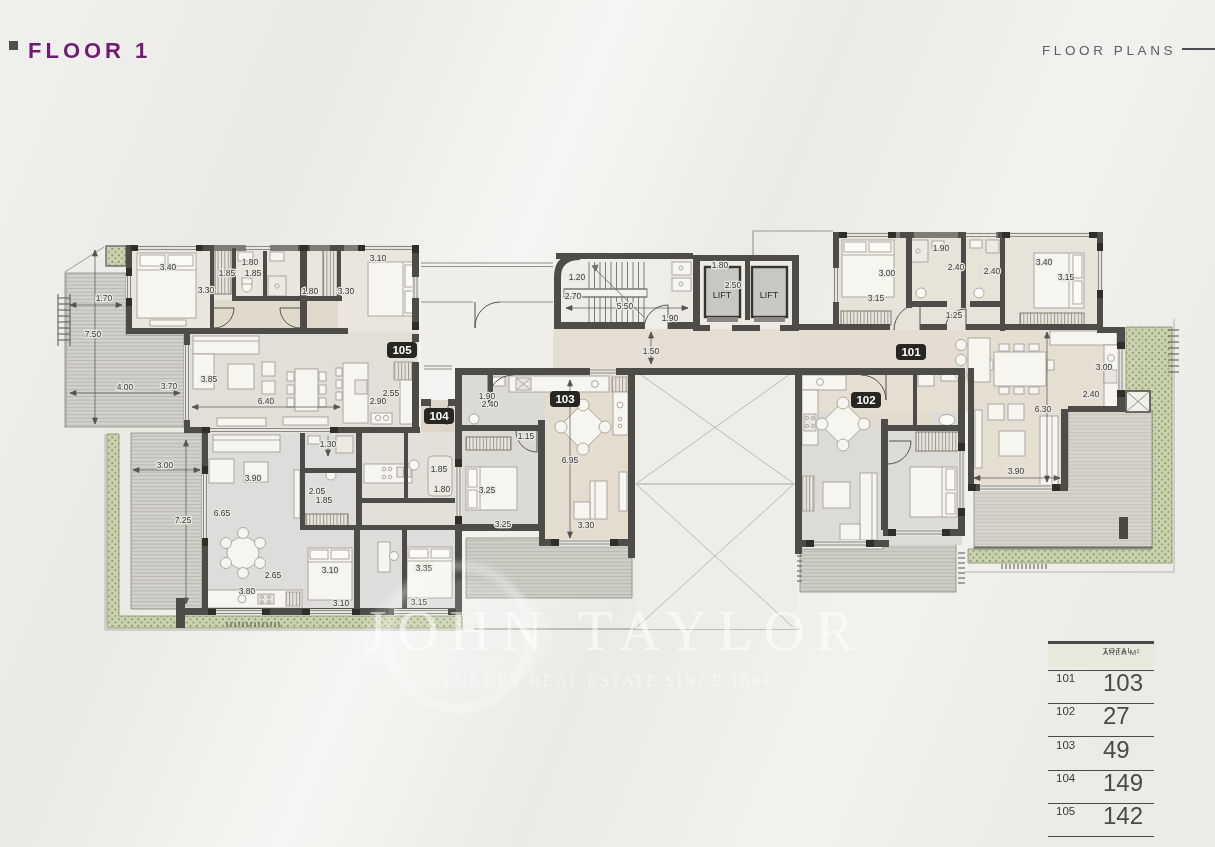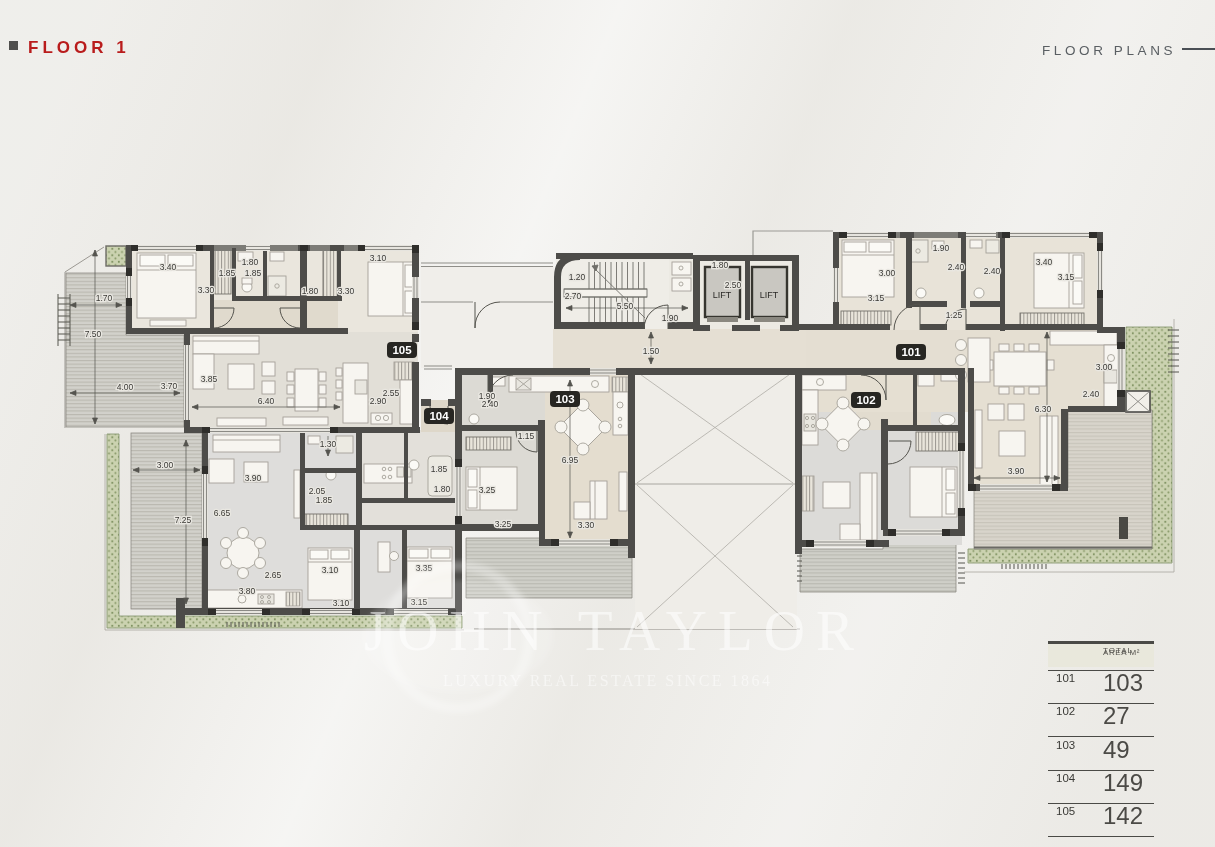--- a/index.html
+++ b/index.html
@@ -1,21 +1,21 @@
 <!DOCTYPE html>
 <html><head>
 <meta charset="utf-8">
 <style>
   html,body{margin:0;padding:0;}
   #page{position:relative;width:1215px;height:847px;overflow:hidden;
     background:#ecebe7;font-family:"Liberation Sans", sans-serif;}
   #sheen{position:absolute;inset:0;
     background:linear-gradient(112deg, rgba(255,255,255,0.18) 6%, rgba(231,228,222,0.35) 22%, rgba(255,255,255,0.5) 40%, rgba(233,230,224,0.25) 55%, rgba(255,255,255,0.32) 72%, rgba(234,231,226,0.2) 90%);}
   .hdrsq{position:absolute;left:9px;top:41px;width:9px;height:9px;background:#4f4f4d;}
-  .hdr1{position:absolute;left:28px;top:38px;font-size:17px;letter-spacing:4px;color:#b91c1c;font-weight:bold;text-align:right;}
+  .hdr1{position:absolute;left:28px;top:38px;font-size:22px;letter-spacing:4px;color:#701a75;font-weight:bold;text-align:right;}
   .hdr2{position:absolute;left:1042px;top:43px;font-size:13.5px;letter-spacing:3.6px;color:#5a5f63;font-weight:normal;}
   .hdrline{position:absolute;left:1182px;top:47.5px;width:33px;height:2px;background:#4a4f55;}
   .wm1{position:absolute;left:364px;top:598px;font-family:"Liberation Serif",serif;
      font-size:57px;letter-spacing:11px;color:rgba(255,255,255,0.55);white-space:nowrap;}
   .wmgap{display:inline-block;width:24px;}
   .wm2{position:absolute;left:443px;top:672px;font-family:"Liberation Serif",serif;
      font-size:16px;letter-spacing:2.5px;color:rgba(255,255,255,0.5);white-space:nowrap;}
   
   #tbl{position:absolute;left:1048px;top:641px;width:106px;text-align:right;}
   .trow{position:relative;height:33.3px;}

